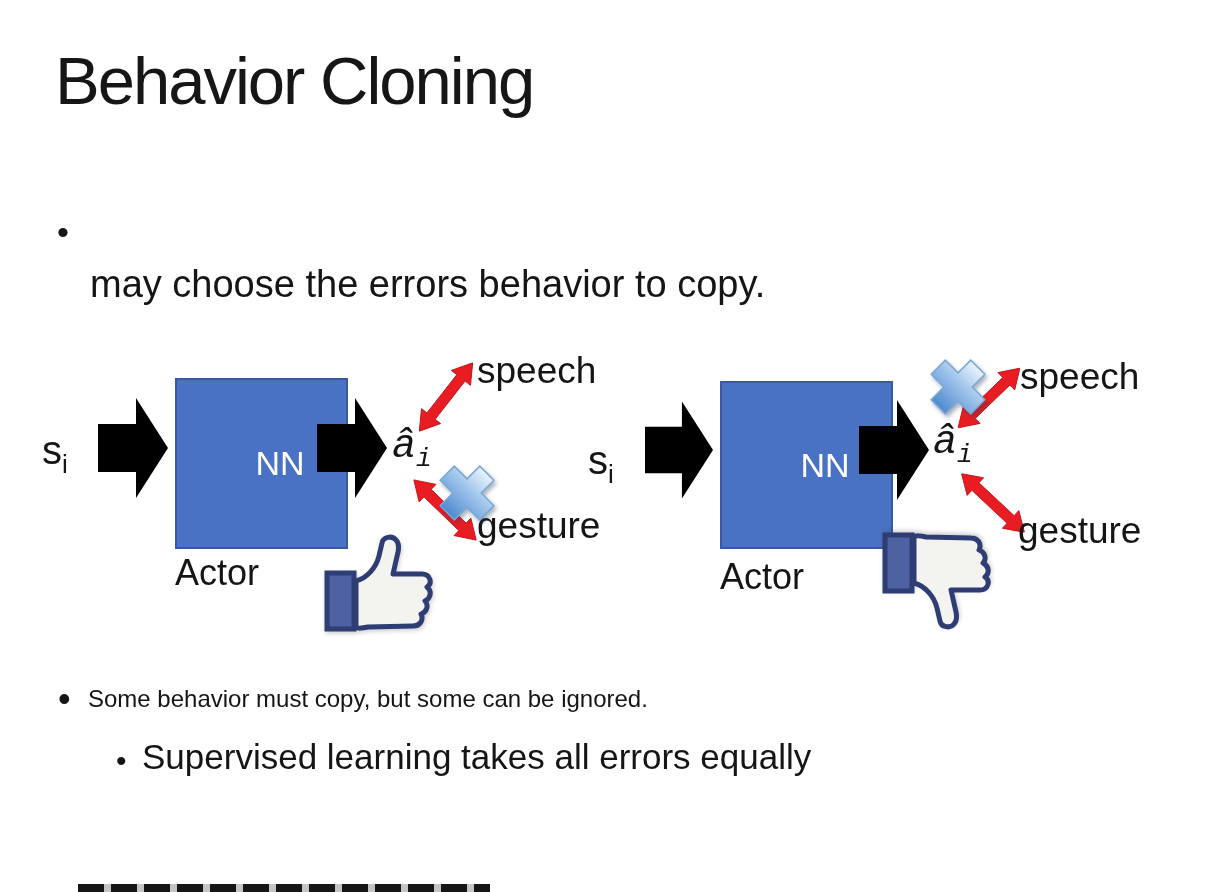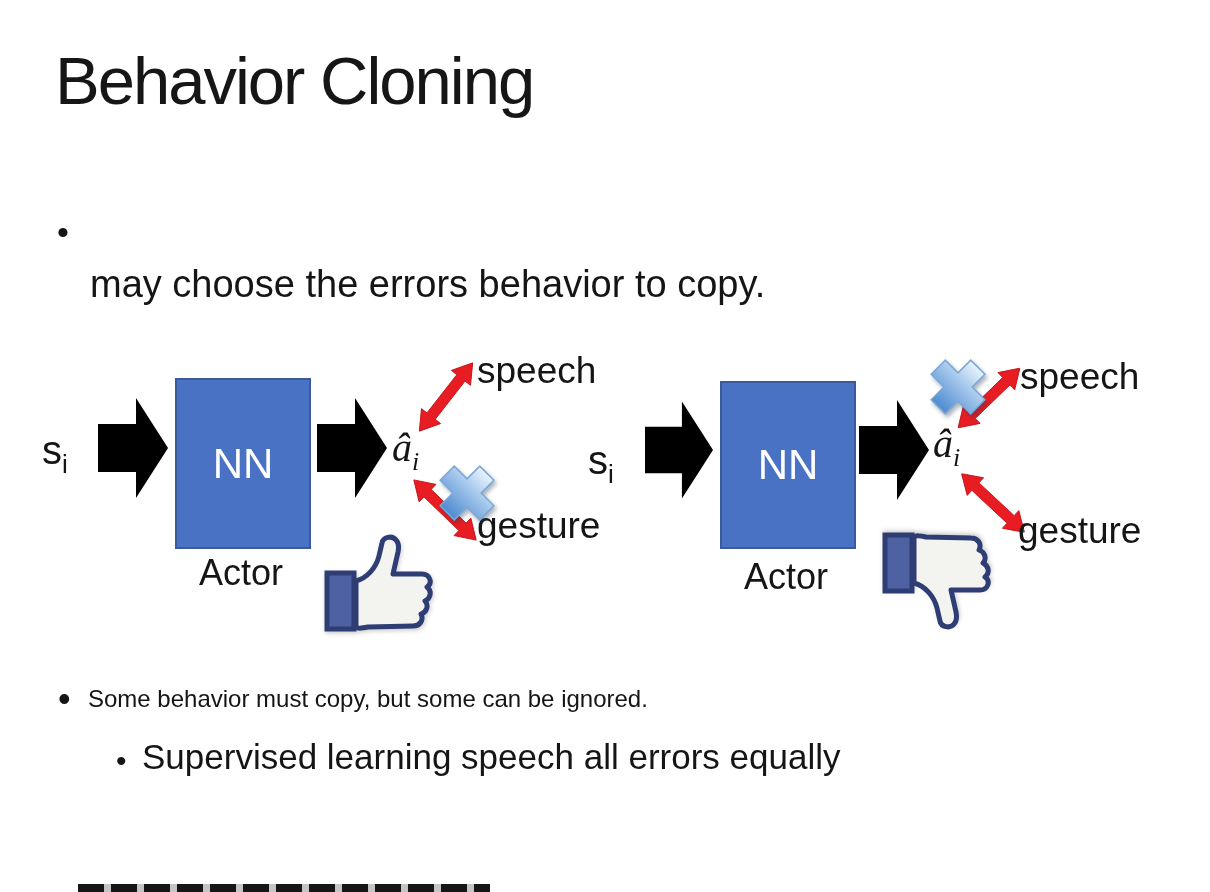--- a/index.html
+++ b/index.html
@@ -42,25 +42,25 @@
   .sb-marker{left:116px;top:738px;font-size:30px;line-height:46px;}
   .sb-text{left:142px;top:734px;font-size:35px;line-height:46px;white-space:nowrap;}
 
   
   .state-label{font-size:40px;white-space:nowrap;}
   .state-label sub{font-size:26px;}
   .nn-box{
     background:var(--nn_box_fill);
     border:2px solid var(--nn_box_border);
     display:flex;align-items:center;justify-content:center;
-    color:#ffffff;font-size:42px;
+    color:#ffffff;font-size:34px;padding-left:37px;
   }
-  .actor-label{font-size:36px;text-align:center;white-space:nowrap;}
+  .actor-label{font-size:36px;white-space:nowrap;}
   .ahat-label{
-    font-family:Liberation Serif, serif;
+    font-family:Liberation Mono, monospace;
     font-style:italic;
     font-size:40px;white-space:nowrap;
   }
   .ahat-label sub{font-size:26px;}
   .branch-label{font-size:37px;white-space:nowrap;}
 
   .black-arrow-shape{fill:var(--arrow_black);}
   .red-arrow-shape{fill:var(--arrow_red);stroke:#c01016;stroke-width:1;}
   .x-shape{stroke:#7aa8d8;stroke-width:1.5;}
   .x-icon{filter:drop-shadow(2px 3px 2px rgba(40,60,90,0.40));}
@@ -173,17 +173,17 @@
 
   <svg class="abs thumb-icon flip-v" style="left:880px;top:530px;" width="124" height="100" viewBox="0 0 124 100">
     <rect class="thumb-cuff" x="5" y="39" width="27" height="56"></rect>
     <path class="thumb-hand" d="M34,93 L34,47 C45,44 54,34 57,22 L60,9 C61,3 70,1 74,6 C77,9 77,13 76,18 L71,40 L100,40 C108,40 111,49 105,53 C110,57 109,64 103,67 C107,71 105,78 99,80 C102,86 98,92 91,92 L46,93 C41,94 36,95 34,93 Z"></path>
   </svg>
 
   <div class="abs bullet-marker b2-marker">•</div>
   <div class="abs b2-text">Some behavior must copy, but some can be ignored.</div>
 
   <div class="abs bullet-marker sb-marker">•</div>
-  <div class="abs sb-text">Supervised learning speech all errors equally</div>
+  <div class="abs sb-text">Supervised learning takes all errors equally</div>
 
   <div class="abs bottom-crop"></div>
 
 </div>
 
 </body></html>

